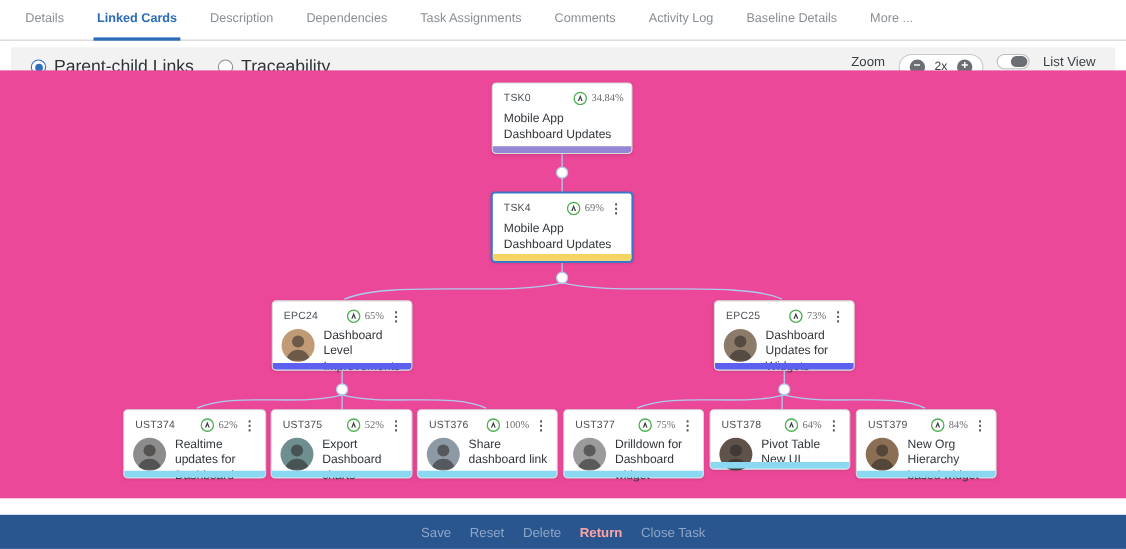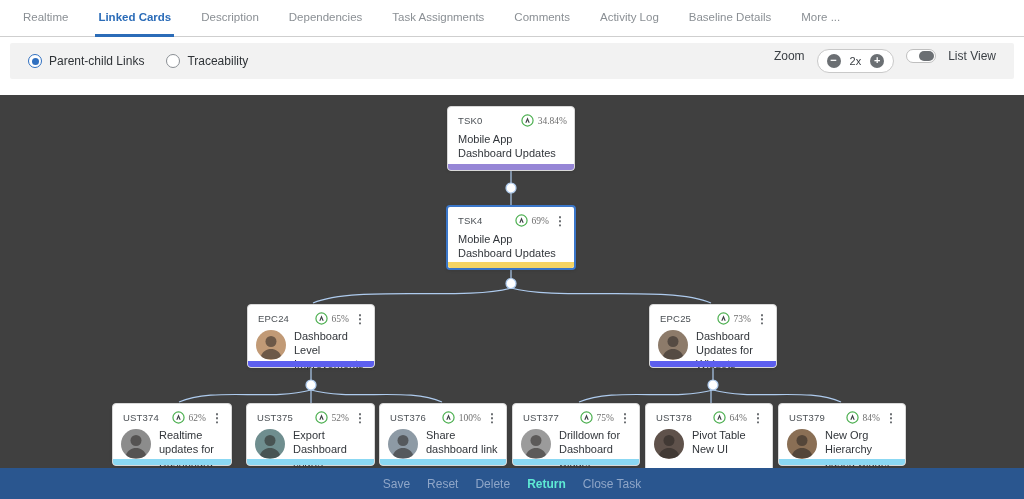--- a/index.html
+++ b/index.html
@@ -11,39 +11,39 @@
   .tabbar { position:absolute; top:0; left:0; width:1024px; height:37px; background:#fff;
             border-bottom:1px solid #cfcfcf; display:flex; align-items:stretch; padding-left:20px; }
   .tab { display:flex; align-items:center; padding:0 3px; margin-right:24px; font-size:11.5px;
          color:#8a8f94; cursor:pointer; border-bottom:3px solid transparent; margin-bottom:-1px; white-space:nowrap; }
   .tab.active { color:#2b6cb8; font-weight:700; border-bottom-color:#2b6cb8; }
 
   
   .toolbar { position:absolute; top:43px; left:10px; width:1004px; height:36px; background:#f2f2f2;
              border-radius:2px; display:flex; align-items:center; padding:0 18px; }
   .radio-group { display:flex; align-items:center; gap:22px; }
-  .radio-opt { display:flex; align-items:center; gap:7px; font-size:12px; color:#2f3337; cursor:pointer; }
+  .radio-opt { display:flex; align-items:center; gap:7px; font-size:16px; color:#2f3337; cursor:pointer; }
   .radio-circle { width:14px; height:14px; border-radius:50%; border:1.5px solid #8a8f94; background:#fff;
                   display:flex; align-items:center; justify-content:center; flex:none; }
   .radio-circle.sel { border-color:#2f6fc0; }
   .radio-dot { width:7px; height:7px; border-radius:50%; background:#2f6fc0; }
   .toolbar-right { margin-left:auto; display:flex; gap:12px; }
   .zoom-label { font-size:12px; color:#3a3f44; }
   .zoom-pill { display:flex; align-items:center; gap:9px; border:1px solid #c9c9c9; background:#fff;
                border-radius:15px; padding:4px 9px; }
   .zoom-btn { width:14px; height:14px; border-radius:50%; background:#6b6f73; color:#fff; font-size:11px;
               line-height:13px; text-align:center; cursor:pointer; flex:none; font-weight:700; }
   .zoom-val { font-size:11px; color:#3a3f44; }
   .toggle { width:30px; height:14px; border:1px solid #bfbfbf; border-radius:8px; background:#fff;
             position:relative; cursor:pointer; flex:none; }
   .toggle-knob { position:absolute; right:1px; top:1px; width:15px; height:10px; border-radius:6px; background:#6b6f73; }
   .listview-label { font-size:12px; color:#3a3f44; }
 
   
-  .canvas { position:absolute; top:95px; left:0; width:1024px; height:389px; background:#404040;padding-left:40px; }
+  .canvas { position:absolute; top:64px; left:0; width:1024px; height:389px; background:#ec4899;padding-left:40px; }
   #wires { position:absolute; top:0; left:0; pointer-events:none; }
 
   .card { position:absolute; background:#fff; border:1px solid #d8d8d8; border-radius:4px;
           box-shadow:0 1px 3px rgba(0,0,0,0.10); cursor:pointer; }
   .card.selected { border:2px solid #3a76c9; }
   .card-head { display:flex; align-items:center; padding:7px 7px 0 10px; }
   .card-id { font-size:9.5px; color:#4a4f54; letter-spacing:0.2px; }
   .head-right { margin-left:auto; display:flex; align-items:center; gap:4px;font-family:Liberation Serif, serif; }
   .gauge { width:13px; height:13px; flex:none; display:block; }
   .pct { font-size:9.5px; color:#6e6e6e; }
@@ -52,29 +52,29 @@
   .card-body { display:flex; gap:8px; padding:5px 8px 0 8px; align-items:flex-start; }
   .card-body .card-title { padding:0; }
   .avatar { width:30px; height:30px; border-radius:50%; flex:none; overflow:hidden; }
   .avatar svg { display:block; }
   .card-bar { position:absolute; bottom:0; left:0; right:0; height:6px; border-radius:0 0 3px 3px; }
 
   
   .footer { position:absolute; top:468px; left:0; width:1024px; height:31px; background:#2a568f;
             display:flex; align-items:center; justify-content:center; gap:17px; }
   .footer-btn { font-size:12px; color:#8fa6c8; cursor:pointer; }
-  .footer-btn.primary { color:#5eead4; font-weight:600; }
+  .footer-btn.primary { color:#fca5a5; font-weight:600; }
 </style>
 </head>
 <body>
 
 <div id="app">
 
   <div class="tabbar">
-    <div class="tab">Realtime</div>
+    <div class="tab">Details</div>
     <div class="tab active">Linked Cards</div>
     <div class="tab">Description</div>
     <div class="tab">Dependencies</div>
     <div class="tab">Task Assignments</div>
     <div class="tab">Comments</div>
     <div class="tab">Activity Log</div>
     <div class="tab">Baseline Details</div>
     <div class="tab">More ...</div>
   </div>
 
@@ -203,21 +203,21 @@
             <svg viewBox="0 0 30 30" width="30" height="30">
               <circle cx="15" cy="11.5" r="5.5" fill="rgba(40,36,34,0.55)"></circle>
               <path d="M4 29 C 5.5 21.5, 10.5 19, 15 19 S 24.5 21.5, 26 29 Z" fill="rgba(40,36,34,0.55)"></path>
             </svg>
           </span>
         <div class="card-title">Dashboard Updates for Widgets</div>
       </div>
       <div class="card-bar" style="background-color: rgb(93, 95, 239);"></div>
     </div>
 
-    <div class="card" style="left:112px; top:308px; width:120px; height:63px;">
+    <div class="card" style="left:112px; top:308px; width:130px; height:63px;">
       <div class="card-head">
         <span class="card-id">UST374</span>
         <span class="head-right">
           <svg class="gauge" viewBox="0 0 14 14">
               <circle cx="7" cy="7" r="6" fill="none" stroke="#4caf50" stroke-width="1.3"></circle>
               <path d="M7 3.4 L9.4 9.4 H8 L7 6.6 L6 9.4 H4.6 Z" fill="#3d4145"></path>
             </svg>
           <span class="pct">62%</span>
           <span class="kebab">⋮</span>
         </span>
@@ -299,21 +299,21 @@
             <svg viewBox="0 0 30 30" width="30" height="30">
               <circle cx="15" cy="11.5" r="5.5" fill="rgba(40,36,34,0.55)"></circle>
               <path d="M4 29 C 5.5 21.5, 10.5 19, 15 19 S 24.5 21.5, 26 29 Z" fill="rgba(40,36,34,0.55)"></path>
             </svg>
           </span>
         <div class="card-title">Drilldown for Dashboard widget</div>
       </div>
       <div class="card-bar" style="background-color: rgb(139, 216, 243);"></div>
     </div>
 
-    <div class="card" style="left:645px; top:308px; width:128px; height:76px;">
+    <div class="card" style="left:645px; top:308px; width:128px; height:55px;">
       <div class="card-head">
         <span class="card-id">UST378</span>
         <span class="head-right">
           <svg class="gauge" viewBox="0 0 14 14">
               <circle cx="7" cy="7" r="6" fill="none" stroke="#4caf50" stroke-width="1.3"></circle>
               <path d="M7 3.4 L9.4 9.4 H8 L7 6.6 L6 9.4 H4.6 Z" fill="#3d4145"></path>
             </svg>
           <span class="pct">64%</span>
           <span class="kebab">⋮</span>
         </span>

